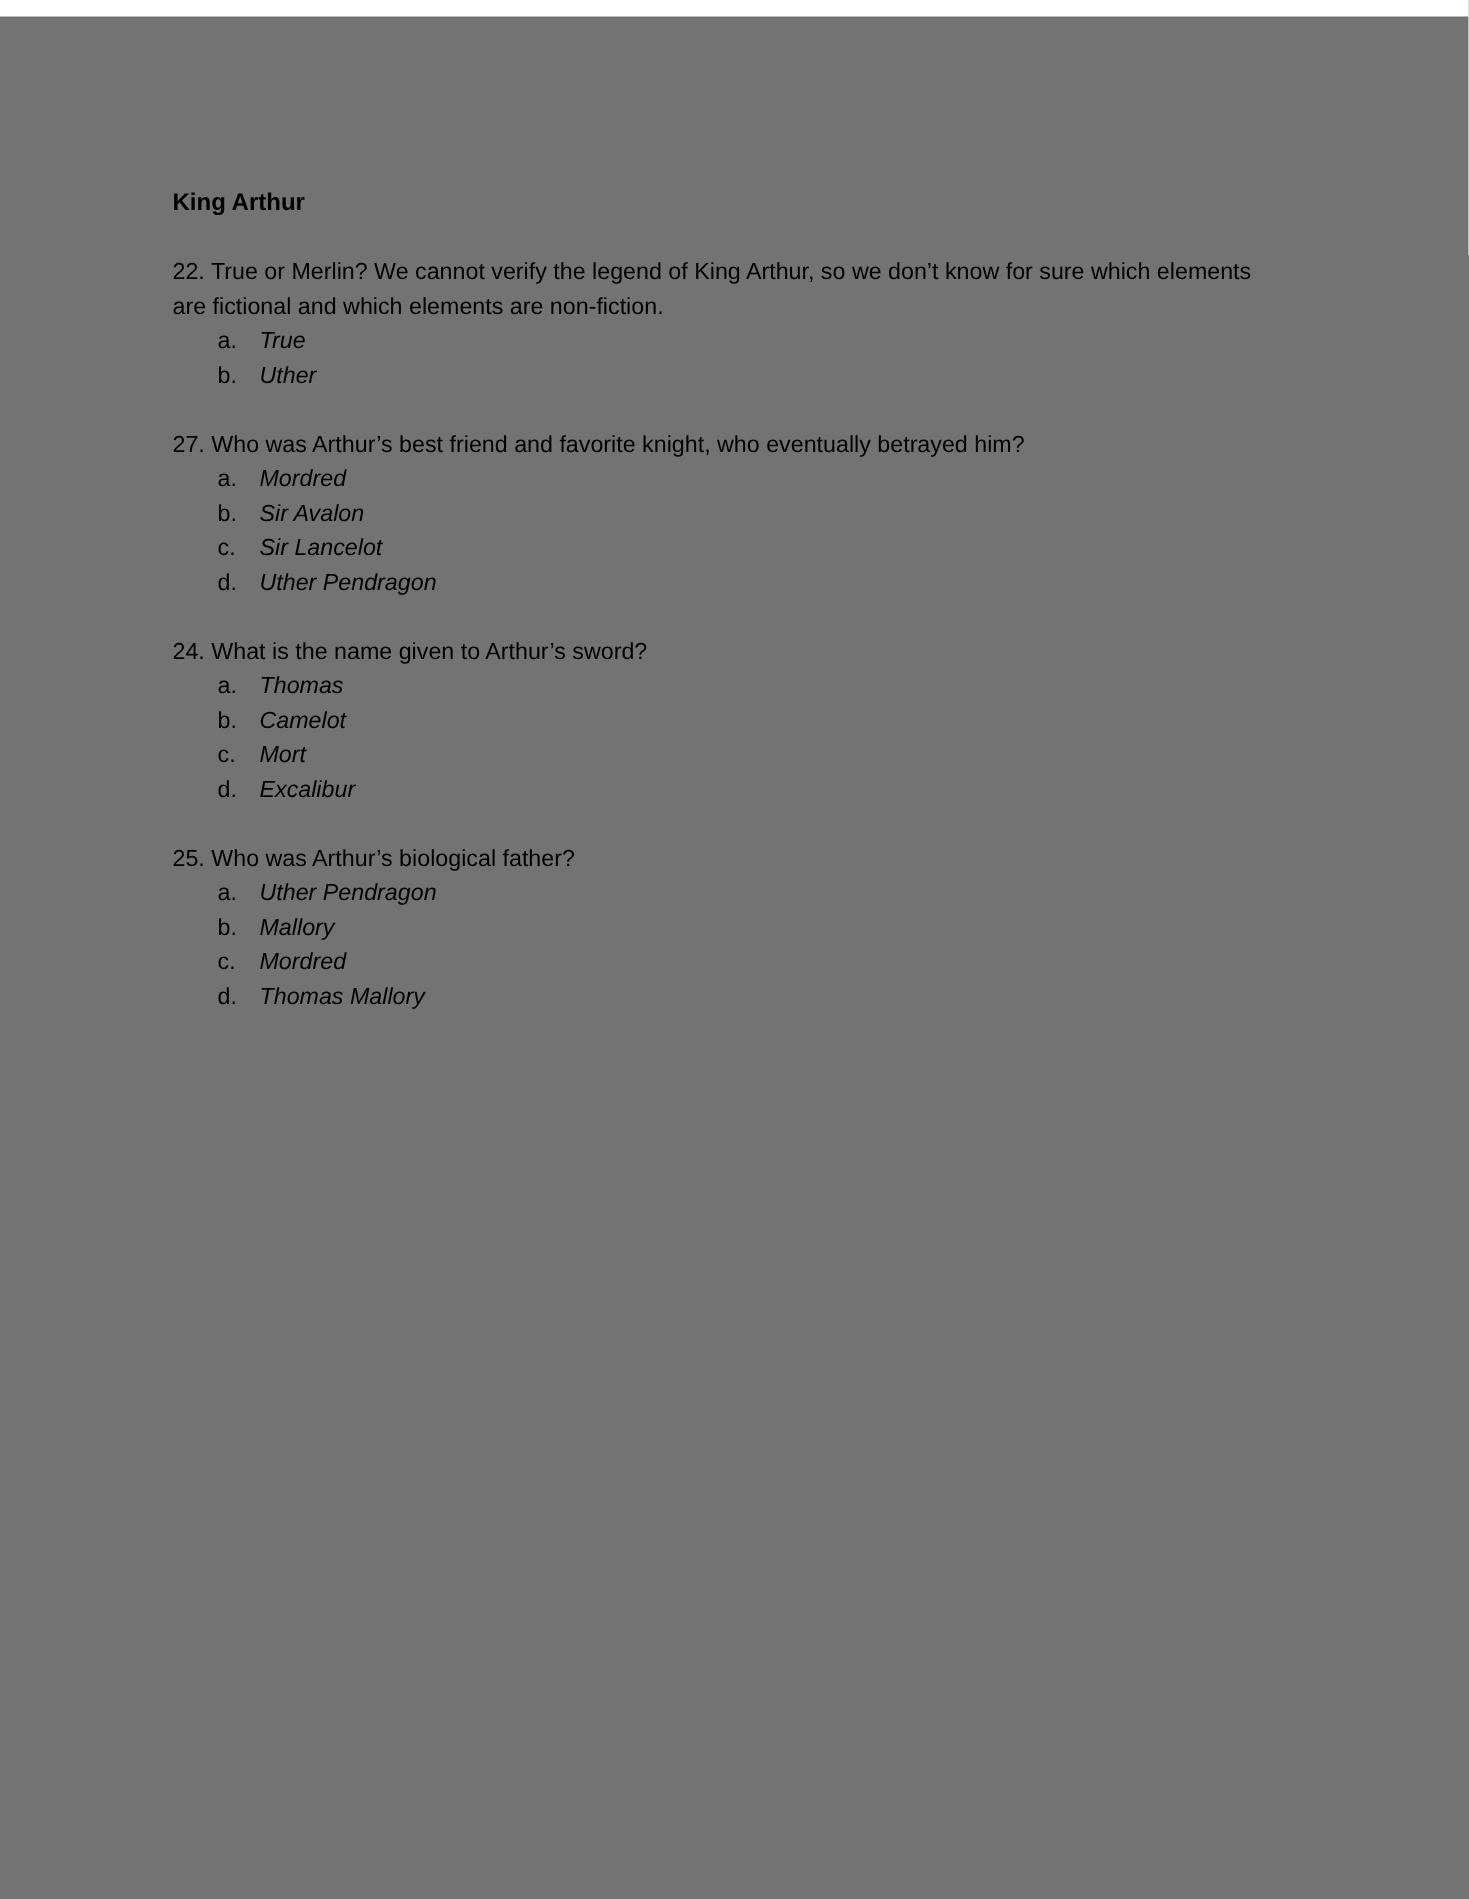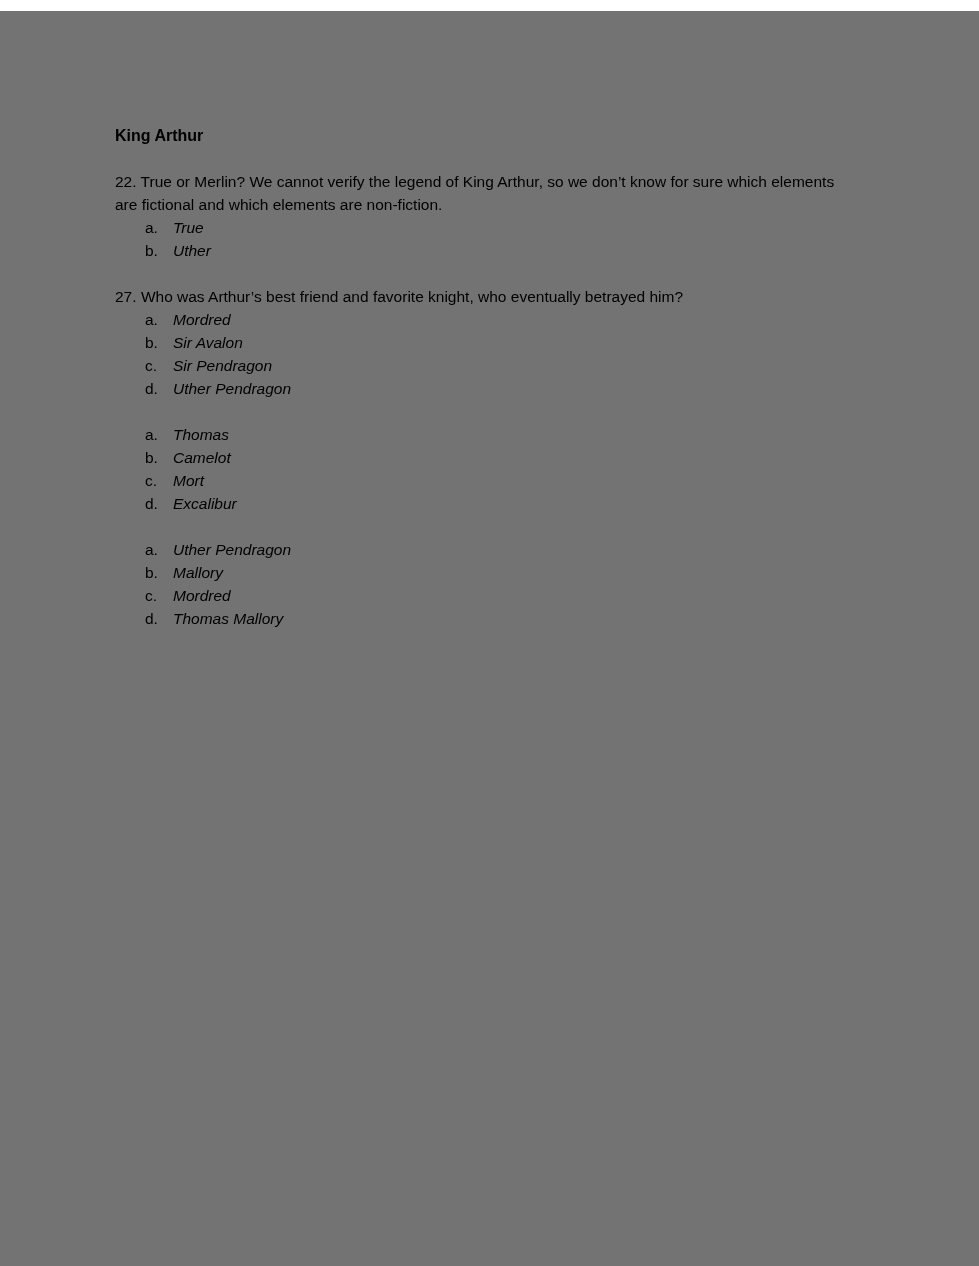--- a/index.html
+++ b/index.html
@@ -88,30 +88,31 @@
         <li class="option-item">
             <span class="option-letter">a.</span>
             <span class="option-label">Mordred</span>
           </li>
         <li class="option-item">
             <span class="option-letter">b.</span>
             <span class="option-label">Sir Avalon</span>
           </li>
         <li class="option-item">
             <span class="option-letter">c.</span>
-            <span class="option-label">Sir Pendragon</span>
+            <span class="option-label">Sir Lancelot</span>
           </li>
         <li class="option-item">
             <span class="option-letter">d.</span>
             <span class="option-label">Uther Pendragon</span>
           </li>
       </ul>
     </div>
 
     <div class="question-block">
+      <p class="question-text"><span>24.</span> <span>What is the name given to Arthur’s sword?</span></p>
       <ul class="options-list">
         <li class="option-item">
             <span class="option-letter">a.</span>
             <span class="option-label">Thomas</span>
           </li>
         <li class="option-item">
             <span class="option-letter">b.</span>
             <span class="option-label">Camelot</span>
           </li>
         <li class="option-item">
@@ -119,20 +120,21 @@
             <span class="option-label">Mort</span>
           </li>
         <li class="option-item">
             <span class="option-letter">d.</span>
             <span class="option-label">Excalibur</span>
           </li>
       </ul>
     </div>
 
     <div class="question-block">
+      <p class="question-text"><span>25.</span> <span>Who was Arthur’s biological father?</span></p>
       <ul class="options-list">
         <li class="option-item">
             <span class="option-letter">a.</span>
             <span class="option-label">Uther Pendragon</span>
           </li>
         <li class="option-item">
             <span class="option-letter">b.</span>
             <span class="option-label">Mallory</span>
           </li>
         <li class="option-item">

